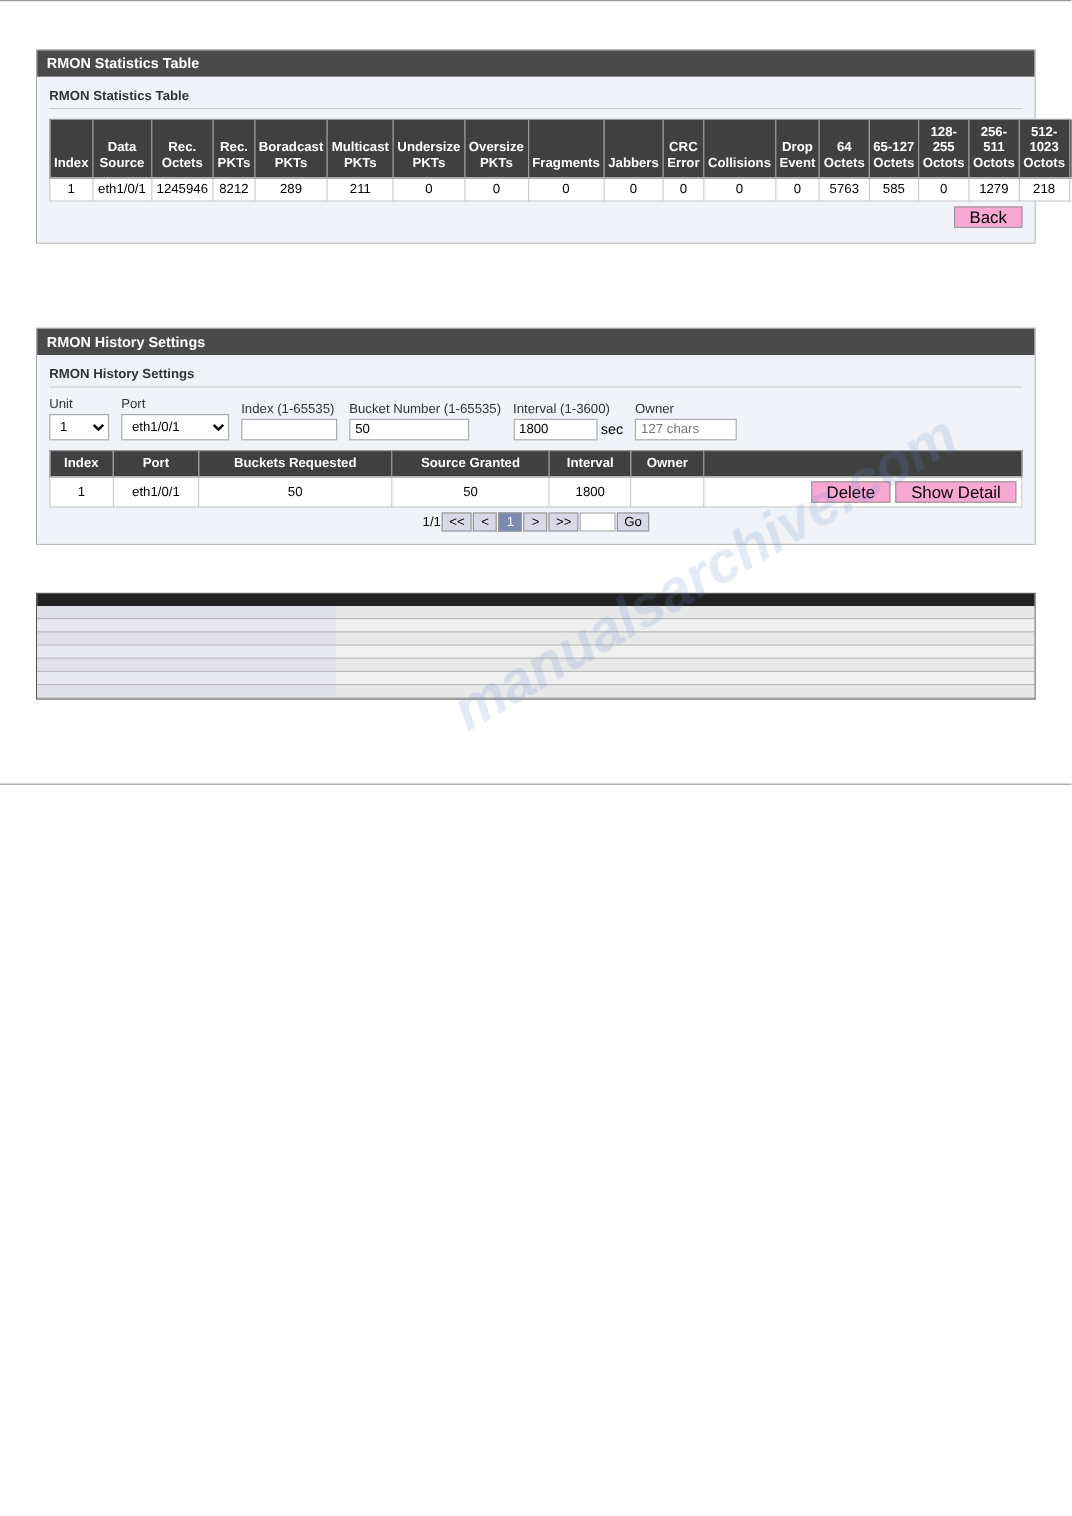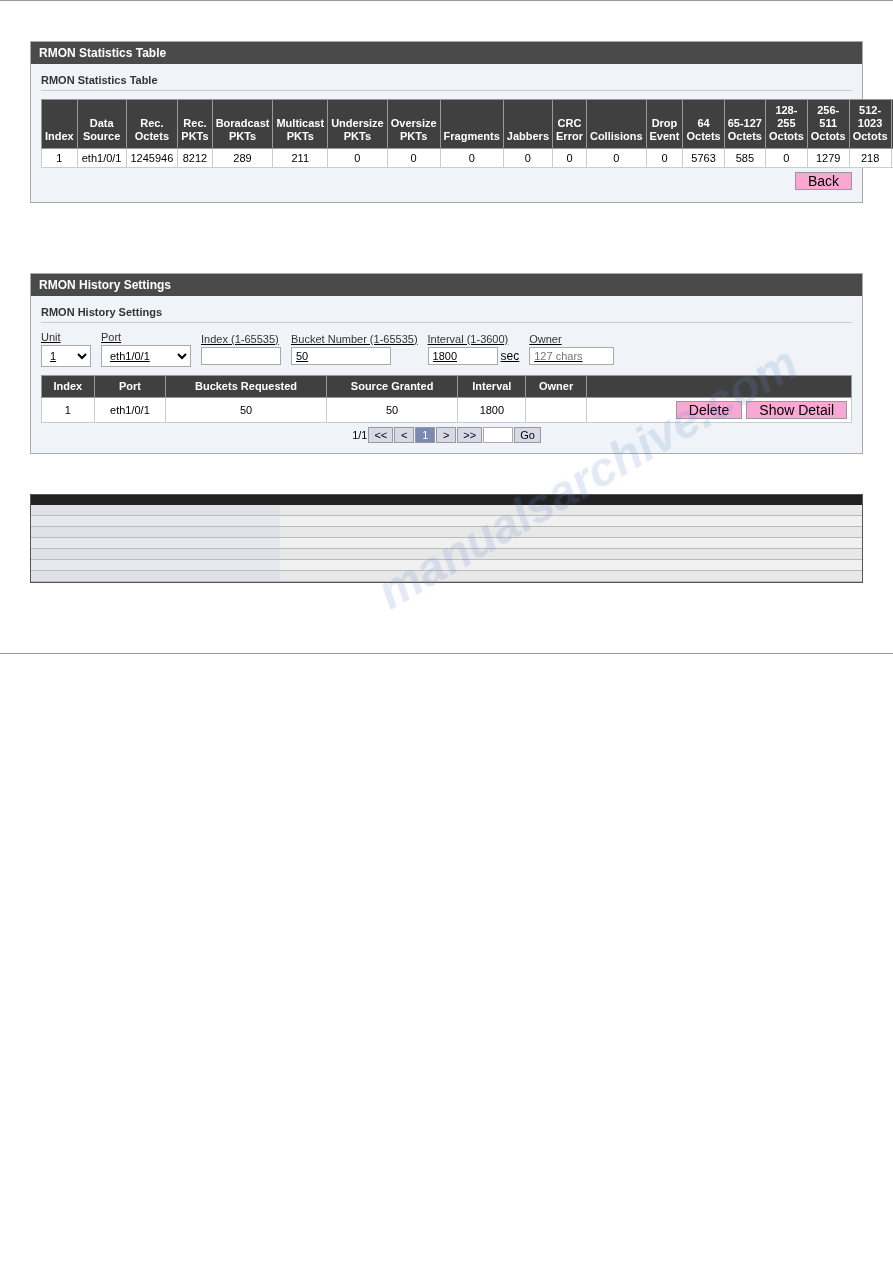--- a/index.html
+++ b/index.html
@@ -93,25 +93,24 @@
       border: 1px solid #999;
       padding: 0 12px;
       font-size: 14px;
       cursor: pointer;
       color: #000;
     }
 
     
     .form-row {
       display: flex;
-      align-items: center;
+      align-items: flex-end;
       gap: 10px;
       margin-bottom: 8px;
       flex-wrap: wrap;
-      text-decoration: underline;
     }
 
     .form-group {
       display: flex;
       flex-direction: column;
       gap: 2px;
     }
 
     .form-group label {
       font-size: 11px;

